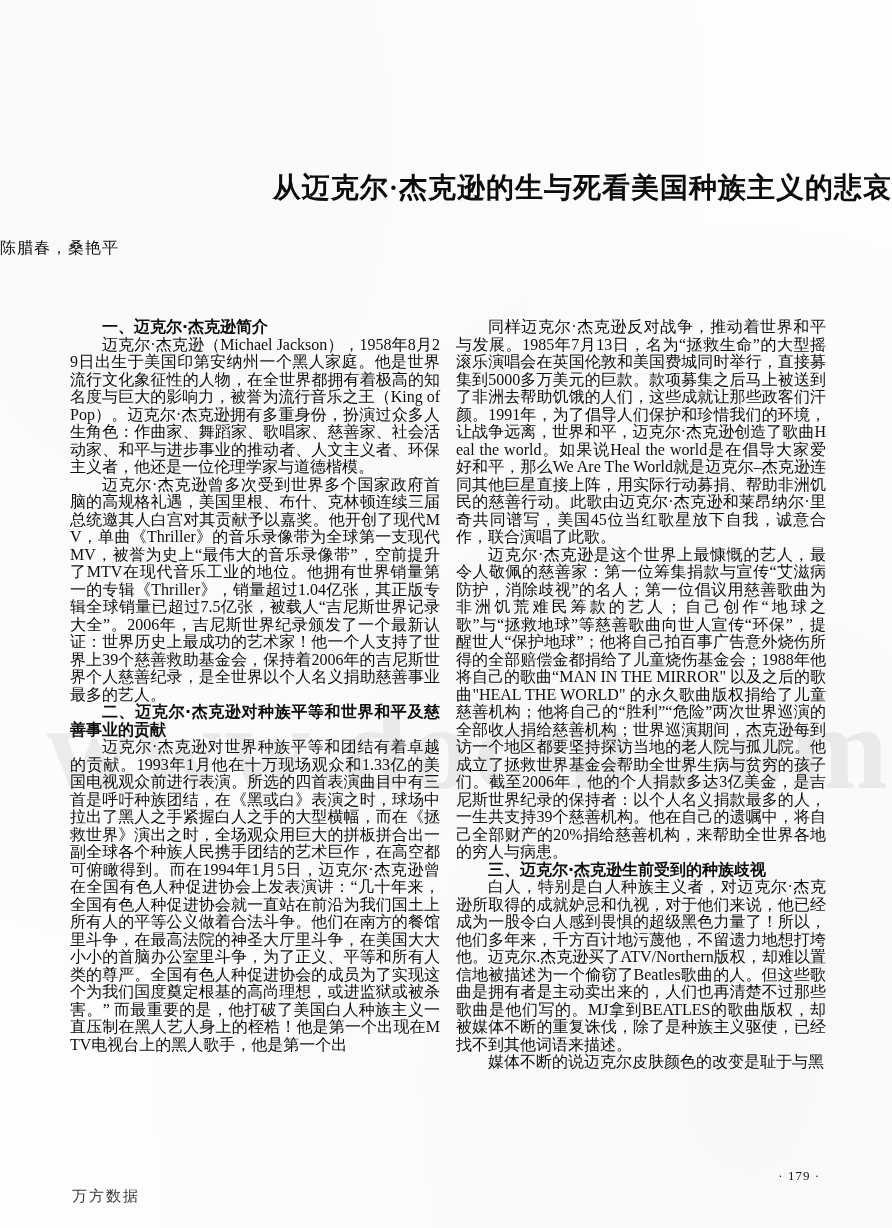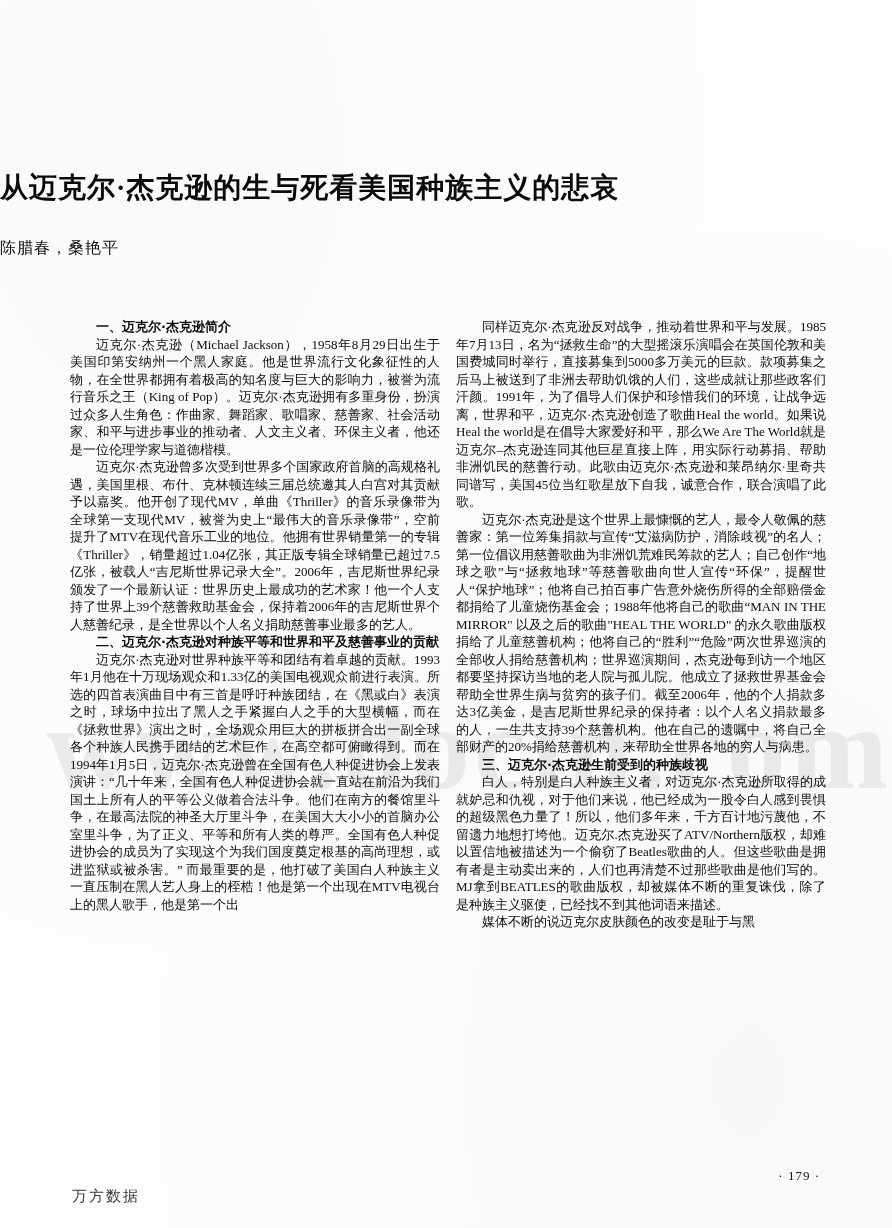--- a/index.html
+++ b/index.html
@@ -43,21 +43,21 @@
     white-space: nowrap;
     pointer-events: none;
     user-select: none;
     line-height: 1;
   }
   .title {
     position: absolute;
     top: 150px;
     left: 0;
     right: 0;
-    text-align: left;
+    text-align: right;
     font-size: 28px;
     font-weight: 700;
     letter-spacing: 1px;
     color: #0b0b0b;
     font-family: "Liberation Serif", "DejaVu Serif", serif;
   }
   .authors {
     position: absolute;
     top: 238px;
     left: 0;
@@ -76,21 +76,21 @@
     height: 860px;
     display: flex;
     gap: 16px;
   }
   .col {
     width: 370px;
     position: relative;
   }
   .col p {
     margin: 0;
-    font-size: 13px;
+    font-size: 16px;
     line-height: 17.5px;
     text-align: justify;
     text-align-last: left;
     text-justify: inter-character;
     color: #0d0d0d;
     word-break: break-all;
   }
   .col p.indent {
     text-indent: 2em;
   }

